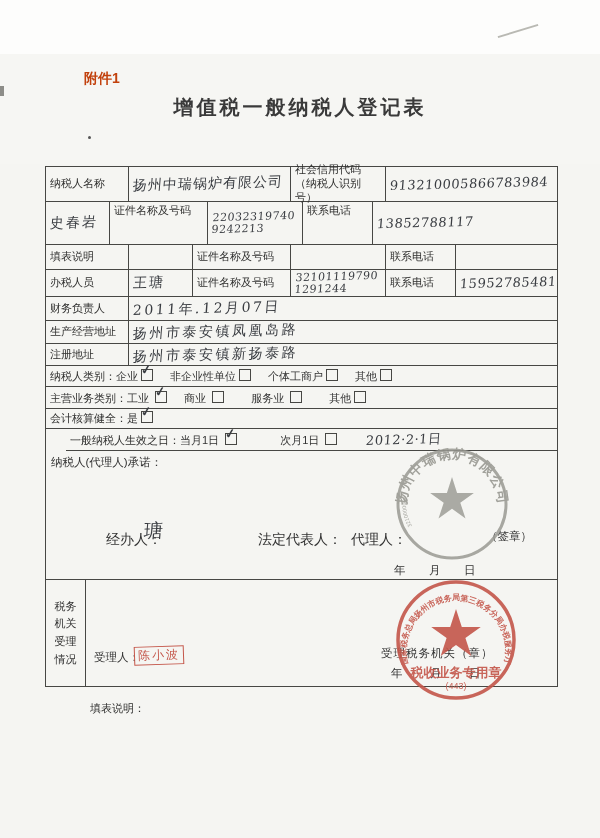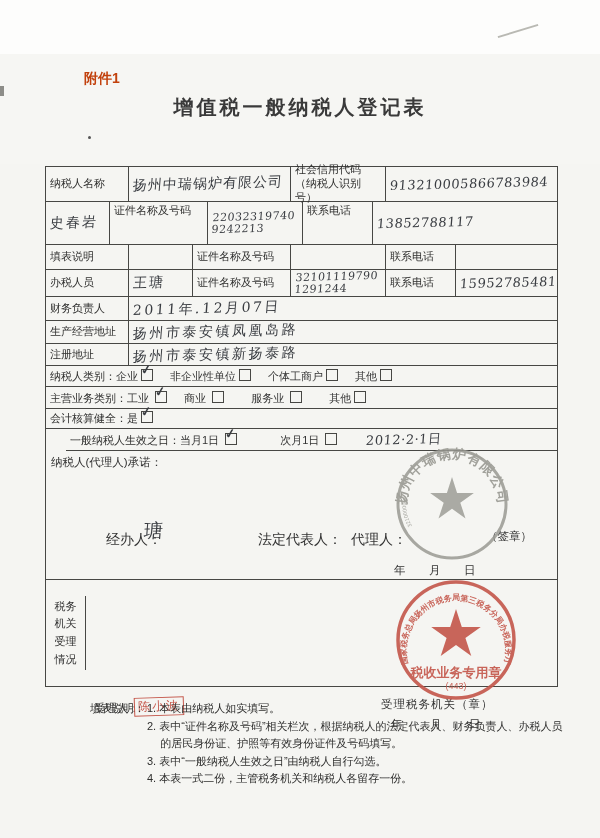--- a/index.html
+++ b/index.html
@@ -24,21 +24,21 @@
       font-size:11px;line-height:1.25;display:flex;align-items:center;position:relative;}
   .td:last-child{border-right:none;}
   .td.start{align-items:flex-start;}
   .lbl{color:#2f2f2e;}
   .c1{width:83px;} .c2{width:64px;} .c3{width:98px;} .c4{width:95px;}
   .c5{width:70px;} .c6{width:101px;}
   .c23{width:162px;} .c56{width:171px;} .cRest{width:428px;} .cFull{width:511px;align-items:flex-end;}
   .r1{height:34px;} .r2{height:42px;} .r3{height:24px;} .r4{height:26px;}
   .r5{height:23px;} .r6{height:22px;} .r7{height:21px;} .r8{height:20px;}
   .r9{height:21px;} .r10{height:19px;} .r11{height:21px;margin-left:20px;}
-  .r12{height:128px;} .r13{height:20px;} .r14{height:106px;align-items:center;}
+  .r12{height:128px;} .r13{height:20px;} .r14{height:106px;}
 
   
   .hw{display:inline-block;color:#3a3d42;transform:skewX(-6deg) rotate(-1.5deg);
       font-family:"DejaVu Serif",serif;}
   .hw-name{font-size:14px;letter-spacing:1px;}
   .hw-code{font-size:13px;letter-spacing:0.5px;}
   .hw-sm{font-size:11px;line-height:1.1;letter-spacing:0.5px;word-break:break-all;}
   .hw-md{font-size:14px;letter-spacing:2px;}
   .hw-addr{font-size:14px;letter-spacing:2.5px;}
   .hw-sign{font-size:19px;}
@@ -253,20 +253,14 @@
     </defs>
     <text font-size="8" fill="#c4564a" font-weight="bold">
       <textPath href="#taxArc" startOffset="50%" text-anchor="middle">国家税务总局扬州市税务局第三税务分局办税服务厅</textPath>
     </text>
     <text x="70" y="101" text-anchor="middle" font-size="13" font-weight="bold" fill="#c4564a">税收业务专用章</text>
     <text x="70" y="113" text-anchor="middle" font-size="9" fill="#c4564a">(443)</text>
   </svg>
 
   <div class="notes">
     <div class="notes-label">填表说明：</div>
-    <div class="notes-items">
-      <div>1. 本表由纳税人如实填写。</div>
-      <div>2. 表中“证件名称及号码”相关栏次，根据纳税人的法定代表人、财务负责人、办税人员的居民身份证、护照等有效身份证件及号码填写。</div>
-      <div>3. 表中“一般纳税人生效之日”由纳税人自行勾选。</div>
-      <div>4. 本表一式二份，主管税务机关和纳税人各留存一份。</div>
-    </div>
   </div>
 </div>
 
 </body></html>

